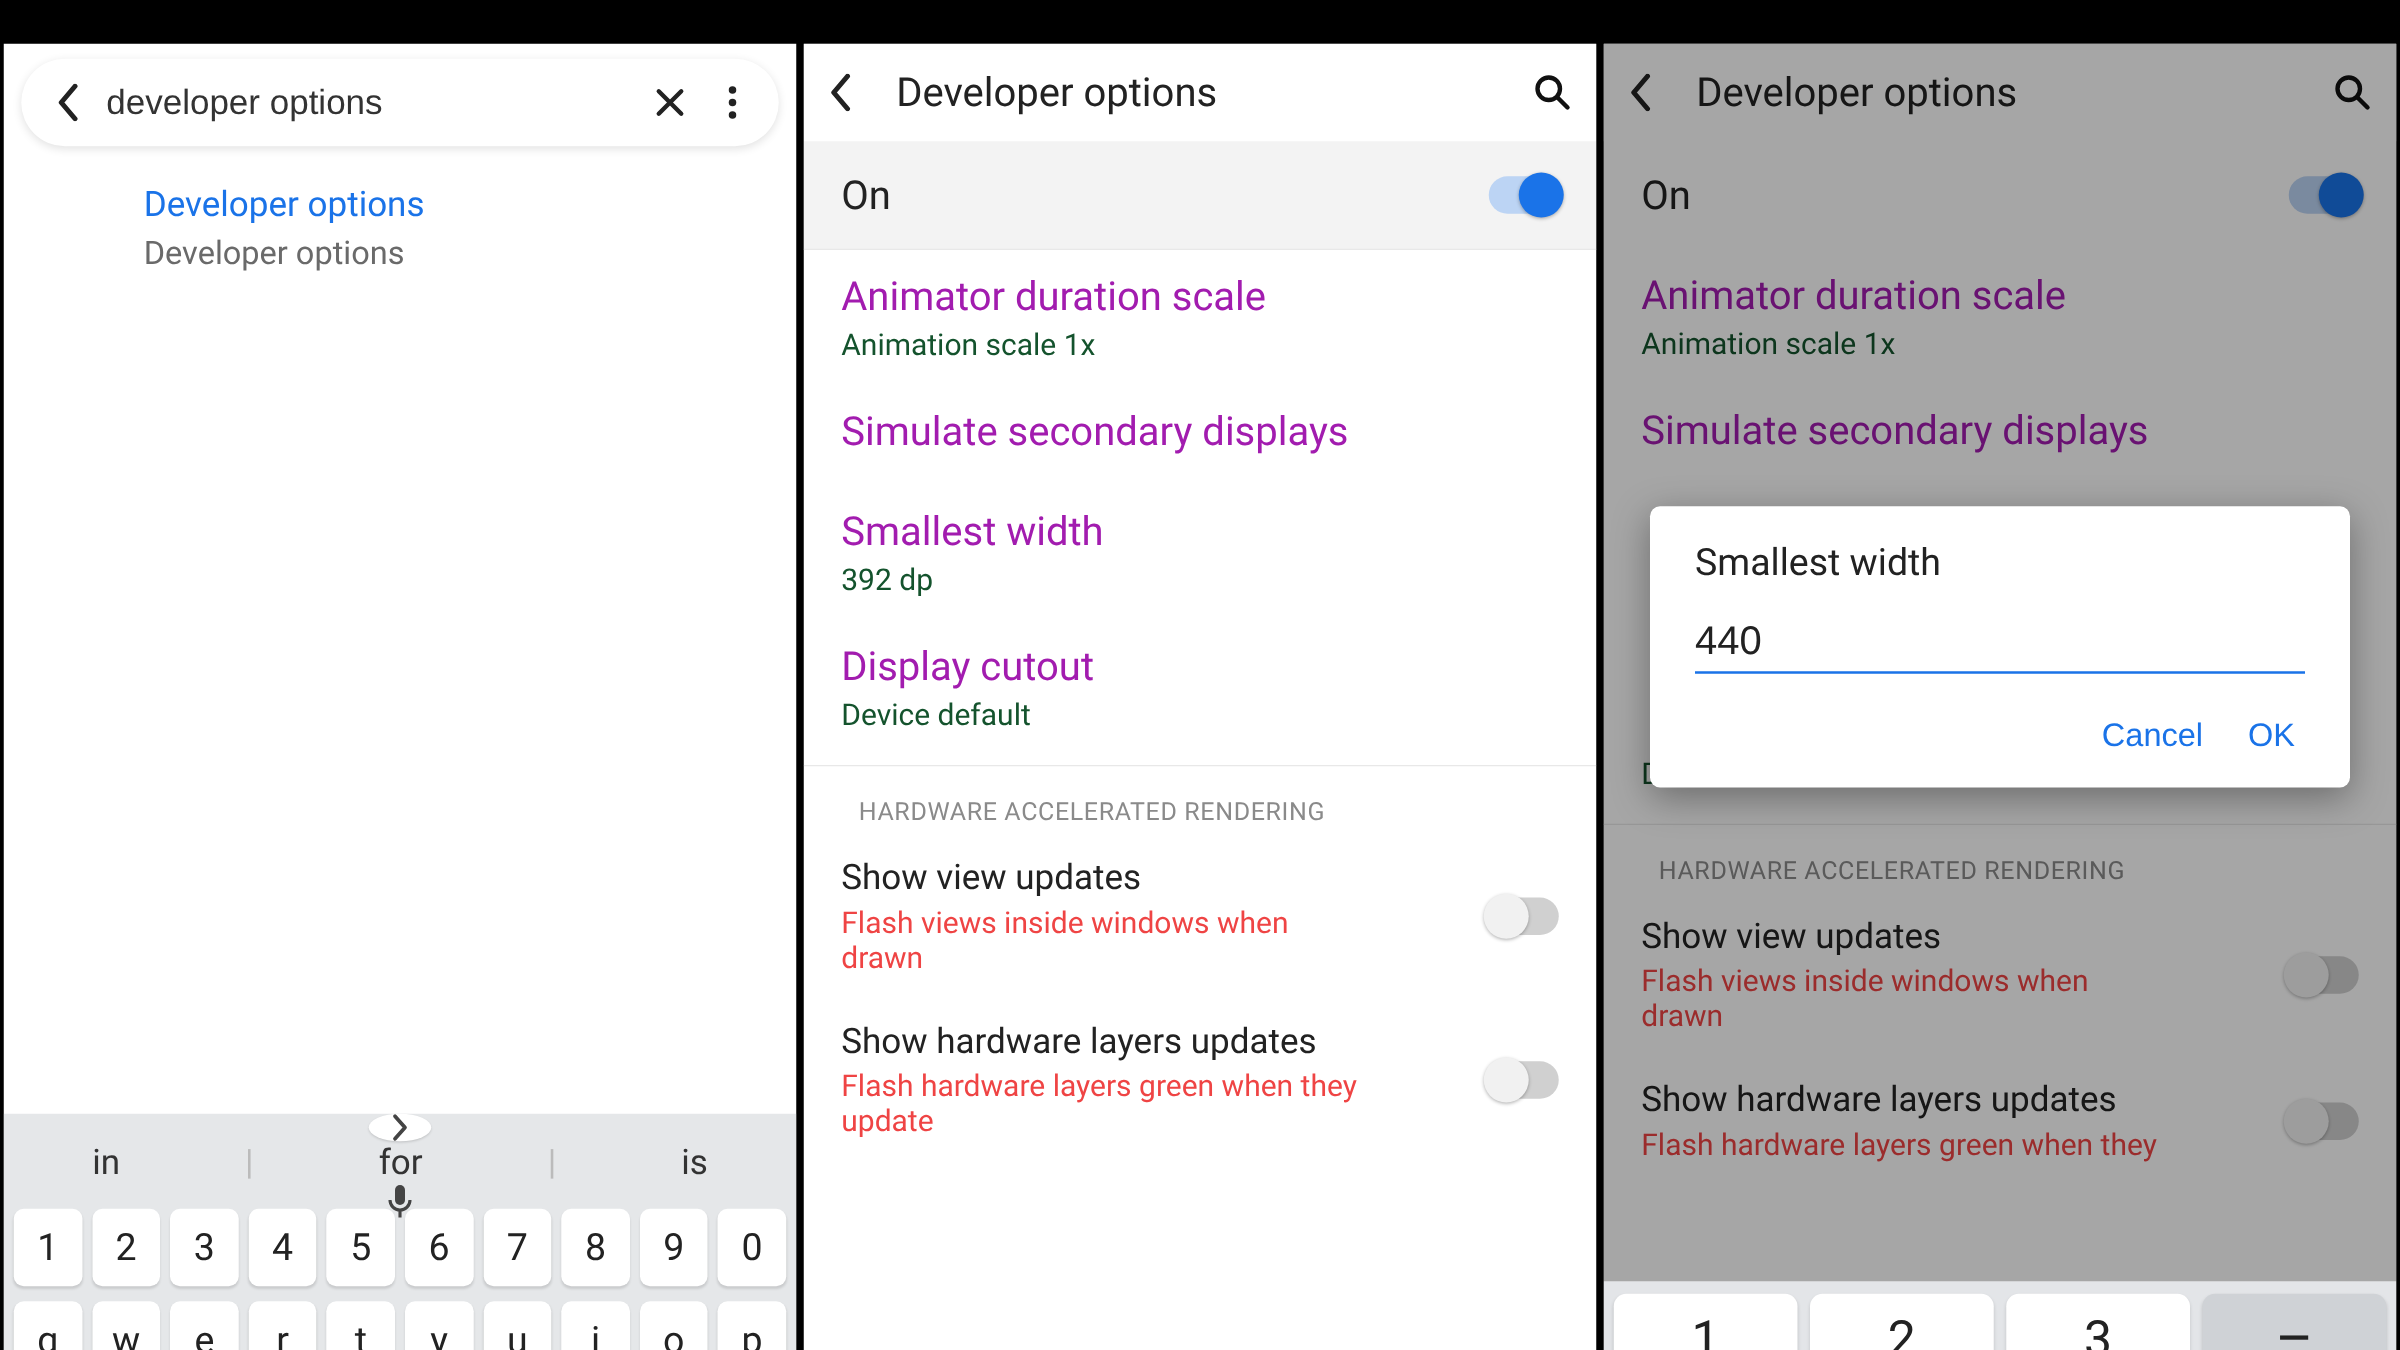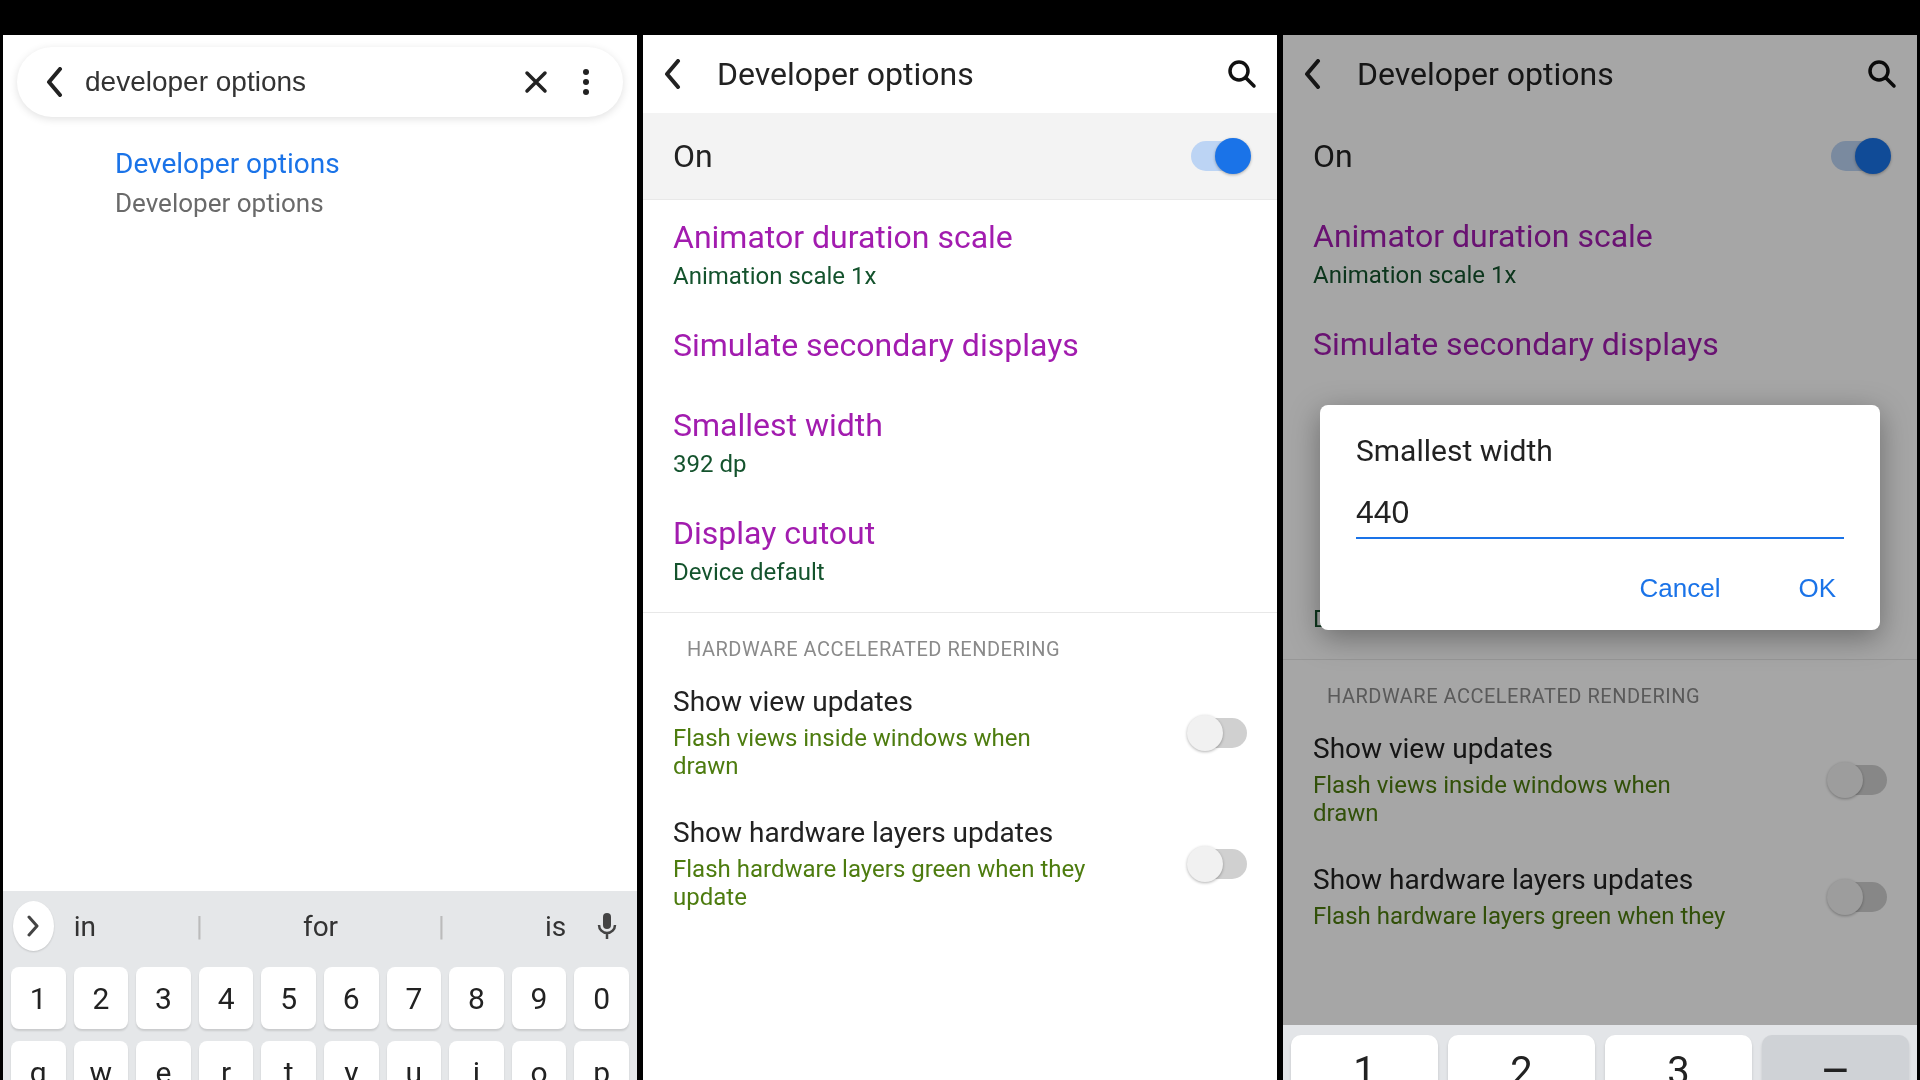--- a/index.html
+++ b/index.html
@@ -62,20 +62,21 @@
   left: 0;
   right: 0;
   background: #e5e7e9;
   z-index: 2;
 }
 .suggestion-row {
   display: flex;
   align-items: center;
   height: 70px;
   padding: 0 10px;
+  flex-direction: column;
 }
 .sug-chevron, .sug-mic {
   width: 50px; height:50px; display:flex; align-items:center; justify-content:center;
   font-size: 26px; color:#444;
 }
 .sug-chevron { background:#fff; border-radius:50%; box-shadow:0 1px 2px rgba(0,0,0,0.15);}
 .sug-items { flex:1; display:flex; justify-content:center; gap:60px; font-size:28px; color:#333; }
 .sug-items span { padding: 0 20px; position:relative; }
 .sug-sep { color:#bbb; }
 .key-row {
@@ -128,21 +129,21 @@
   background:#1a73e8; box-shadow:0 1px 3px rgba(0,0,0,0.3);
 }
 .switch.off { background:#d0d0d0; }
 .switch.off::after { left:-4px; right:auto; background:#f1f1f1; }
 
 .setting-item { padding: 18px 30px 18px 30px; }
 .setting-item .t { font-size:32px; color:#a21caf; margin-bottom:6px; }
 .setting-item .s { font-size:24px; color:#14532d; }
 .setting-row { display:flex; align-items:center; justify-content:space-between; padding:18px 30px; }
 .setting-row .txt .t { font-size:28px; color:#222; margin-bottom:6px; }
-.setting-row .txt .s { font-size:24px; color:#4d7c0f; max-width:420px; }
+.setting-row .txt .s { font-size:24px; color:#ef4444; max-width:420px; }
 .section-hdr { font-size:20px; color:#8a8a8a; letter-spacing:0.5px; padding:24px 30px 6px 44px; border-top:1px solid #e8e8e8; margin-top:8px;}
 
 
 .panel3 .hdr, .panel3 .content { position:relative; z-index:1; }
 .dialog {
   position:absolute;
   top:370px;
   left:50%;
   transform:translateX(-50%);
   width:560px;
@@ -150,21 +151,21 @@
   border-radius:8px;
   box-shadow:0 8px 30px rgba(0,0,0,0.35);
   z-index:10;
   padding: 28px 36px 20px 36px;
 }
 .dialog-title { font-size:30px; color:#222; margin-bottom:22px; }
 .dialog-input {
   width:100%; border:none; border-bottom:2.5px solid #1a73e8;
   font-size:32px; padding:4px 0 6px 0; outline:none; color:#222;
 }
-.dialog-actions { display:flex; justify-content:flex-end; gap:62px; margin-top:28px; }
+.dialog-actions { display:flex; justify-content:flex-end; gap:20px; margin-top:28px; }
 .dialog-btn { font-size:26px; color:#1a73e8; font-weight:500; cursor:pointer; padding:6px 8px; background:none; border:none; }
 
 
 .kbd-num {
   position:absolute;
   bottom:0; left:0; right:0;
   background:#e3e5e8;
   padding:10px 8px 2px 8px;
   display:flex;
   gap:10px;

